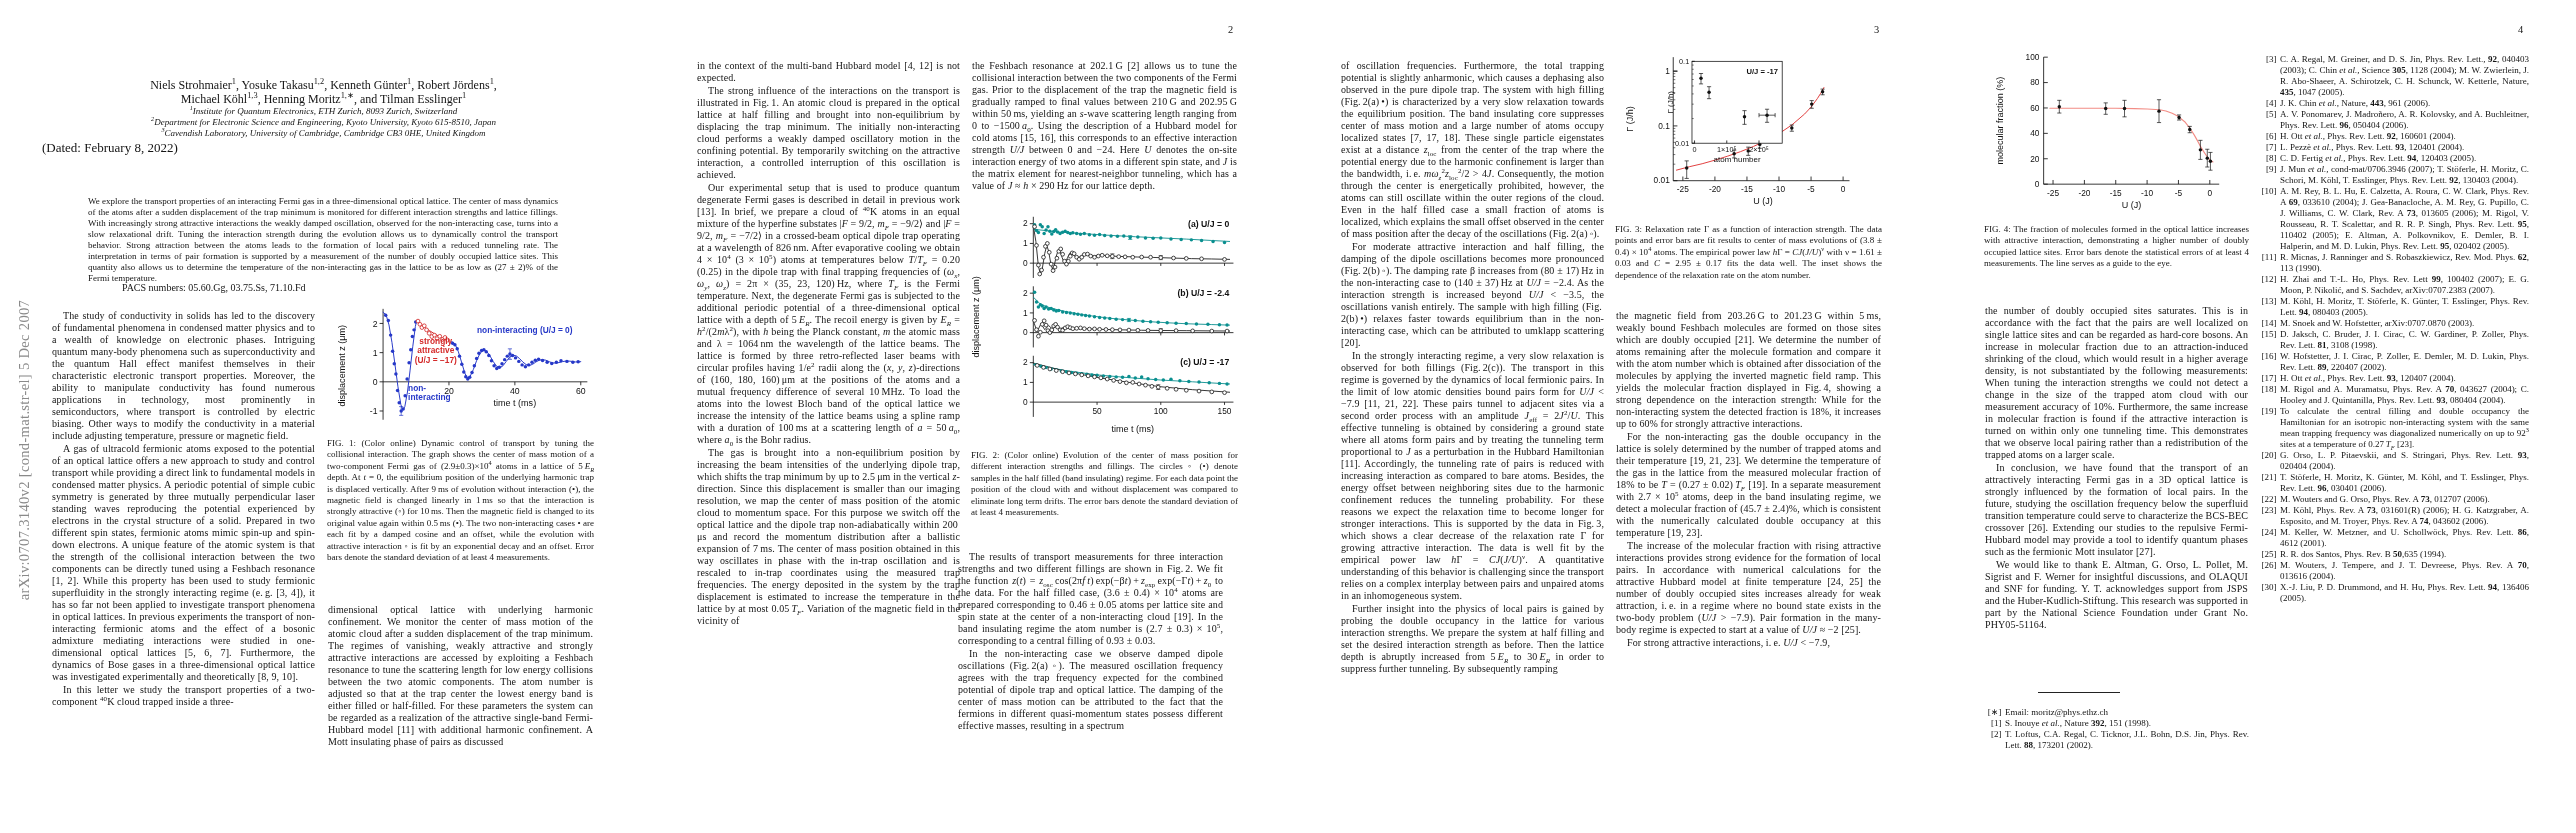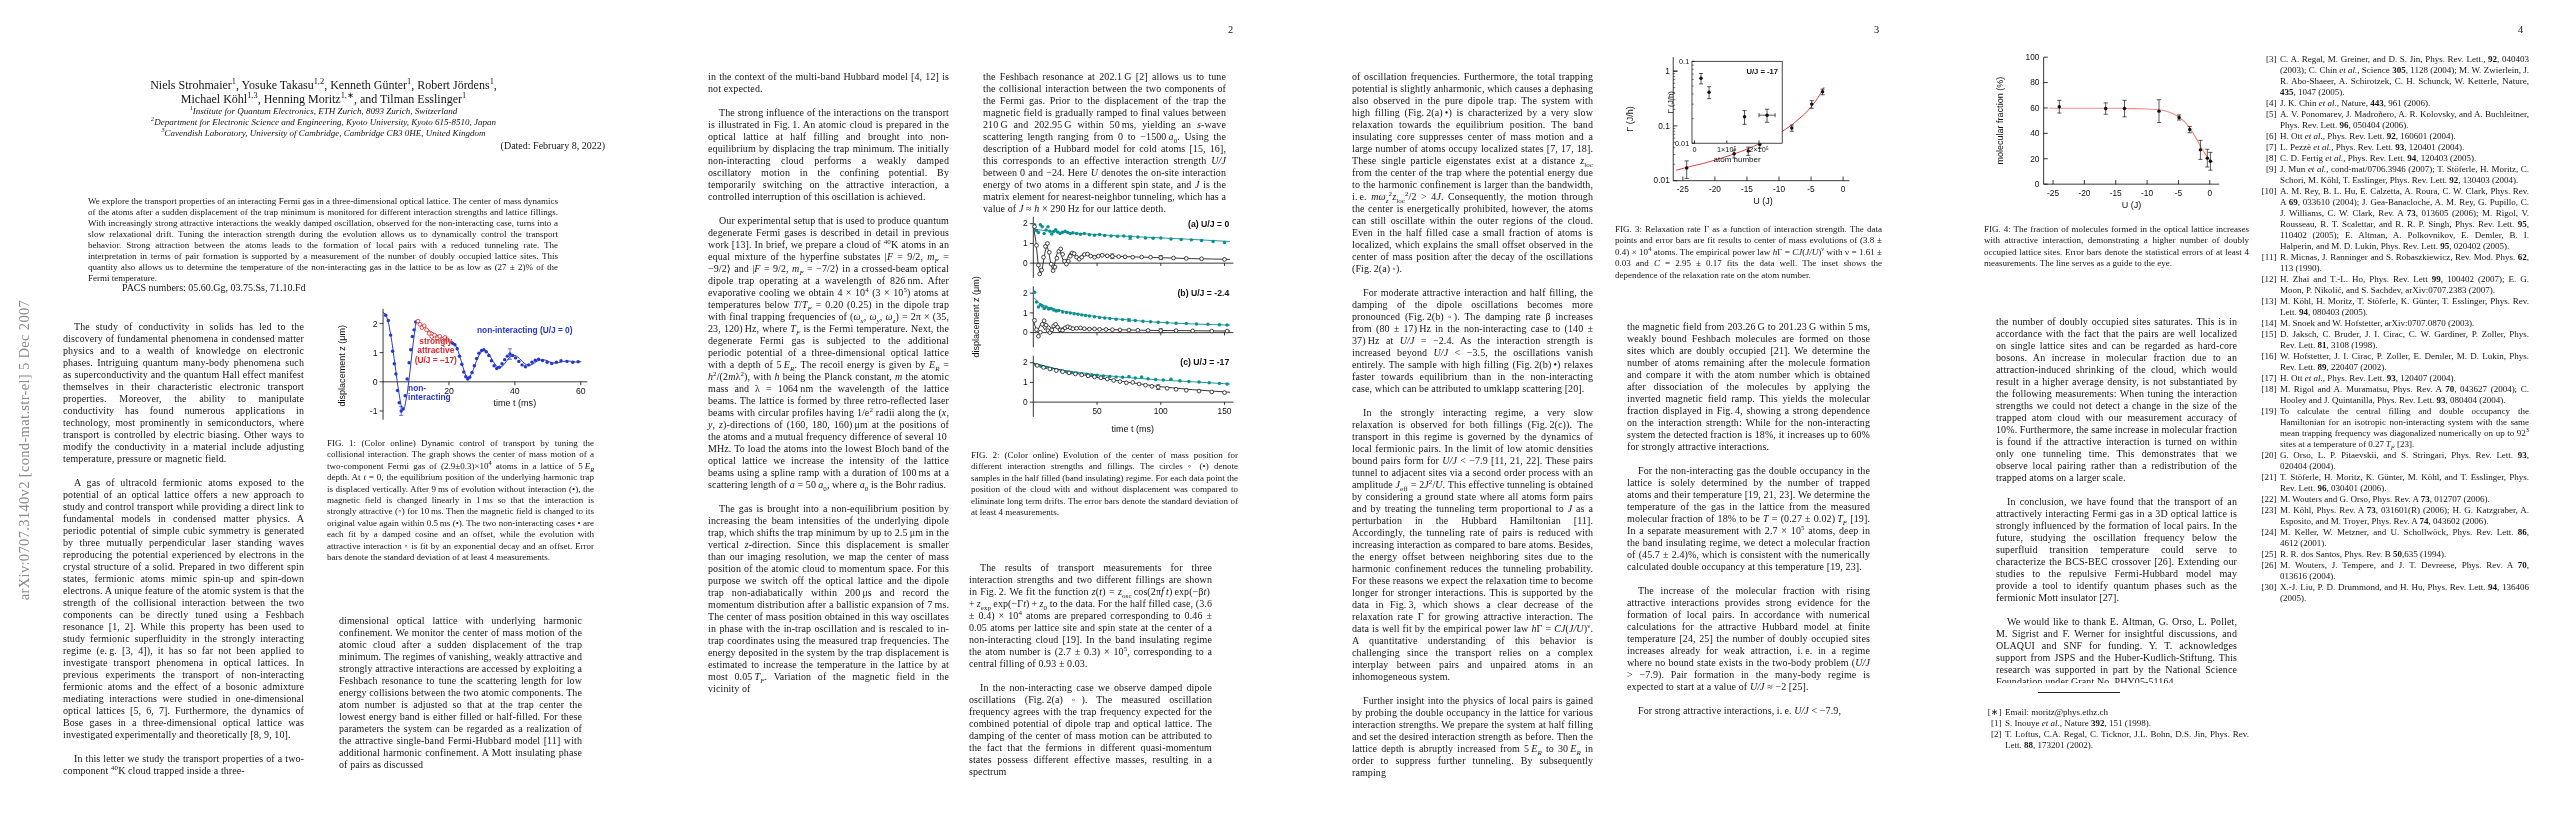--- a/index.html
+++ b/index.html
@@ -6,27 +6,27 @@
   body{width:2576px;height:834px;position:relative;overflow:hidden;
        font-family:"Liberation Serif",serif;color:#141414;}
   .page{position:absolute;top:0;width:644px;height:834px;background:#fff;}
   .arxiv-wrap{position:absolute;left:4.2px;top:0;width:39px;height:834px;}
   .arxiv-rot{position:absolute;left:50%;top:54%;transform:translate(-50%,-50%) rotate(-90deg);
              white-space:nowrap;font-size:14.6px;color:#8a8a8a;letter-spacing:0.3px;}
   .ttl{position:absolute;left:42px;top:49px;width:563px;text-align:center;
        font-weight:bold;font-size:13px;}
   .auth{position:absolute;left:42px;width:563px;text-align:center;font-size:12px;}
   .affil{position:absolute;left:42px;width:563px;text-align:center;font-style:italic;font-size:9px;}
-  .dateline{position:absolute;left:42px;width:563px;text-align:right;font-size:10px;}
+  .dateline{position:absolute;left:42px;width:563px;text-align:left;font-size:13px;}
   .abs{position:absolute;left:88px;top:158px;width:470px;text-align:justify;
        font-size:9px;line-height:11px;margin-top:38px;}
   .pacs{position:absolute;left:96px;top:282px;width:470px;font-size:10px;margin-left:26px;}
   .col{position:absolute;text-align:justify;font-size:10px;line-height:12px;
        letter-spacing:0.1px;overflow:hidden;}
-  .col p{margin:12px;text-indent:11px;}
+  .col p{margin:1px;text-indent:11px;}
   .col p.ni{text-indent:0;}
   .cap{position:absolute;text-align:justify;font-size:9px;line-height:11.4px;}
   .pgnum{position:absolute;font-size:10.4px;}
   sup,sub{font-size:70%;line-height:0;}
   .refs{position:absolute;font-size:9px;line-height:11px;overflow:hidden;}
   .refs .ref{position:relative;padding-left:21px;text-align:justify;}
   .refs .lb{position:absolute;left:0;width:17.4px;text-align:right;}
   .fnrule{position:absolute;height:1px;background:#222;}
   svg text{font-family:"Liberation Sans",sans-serif;}
   .figsvg{position:absolute;}

